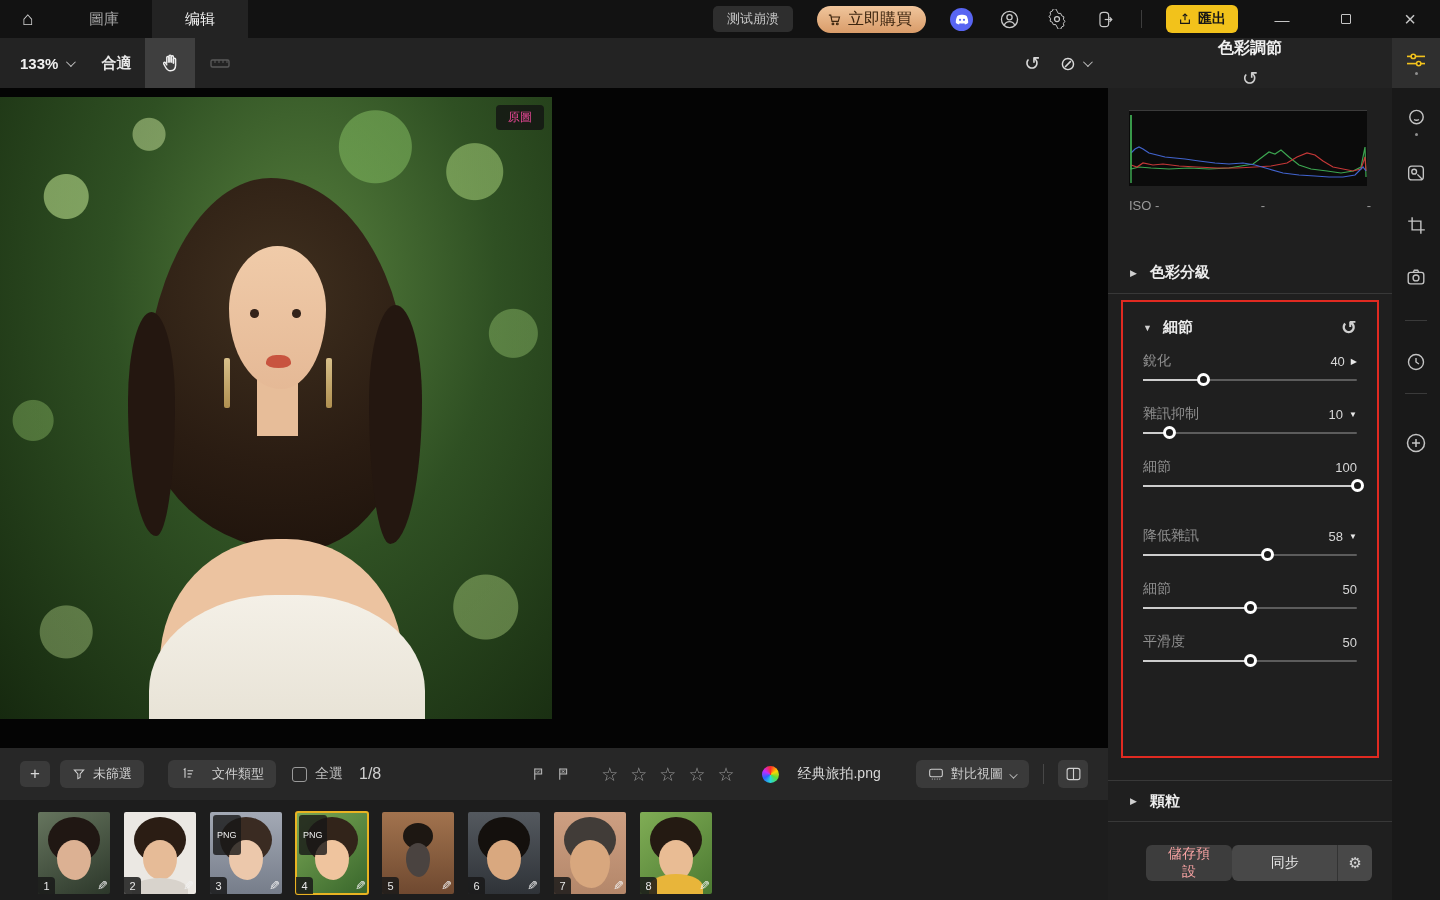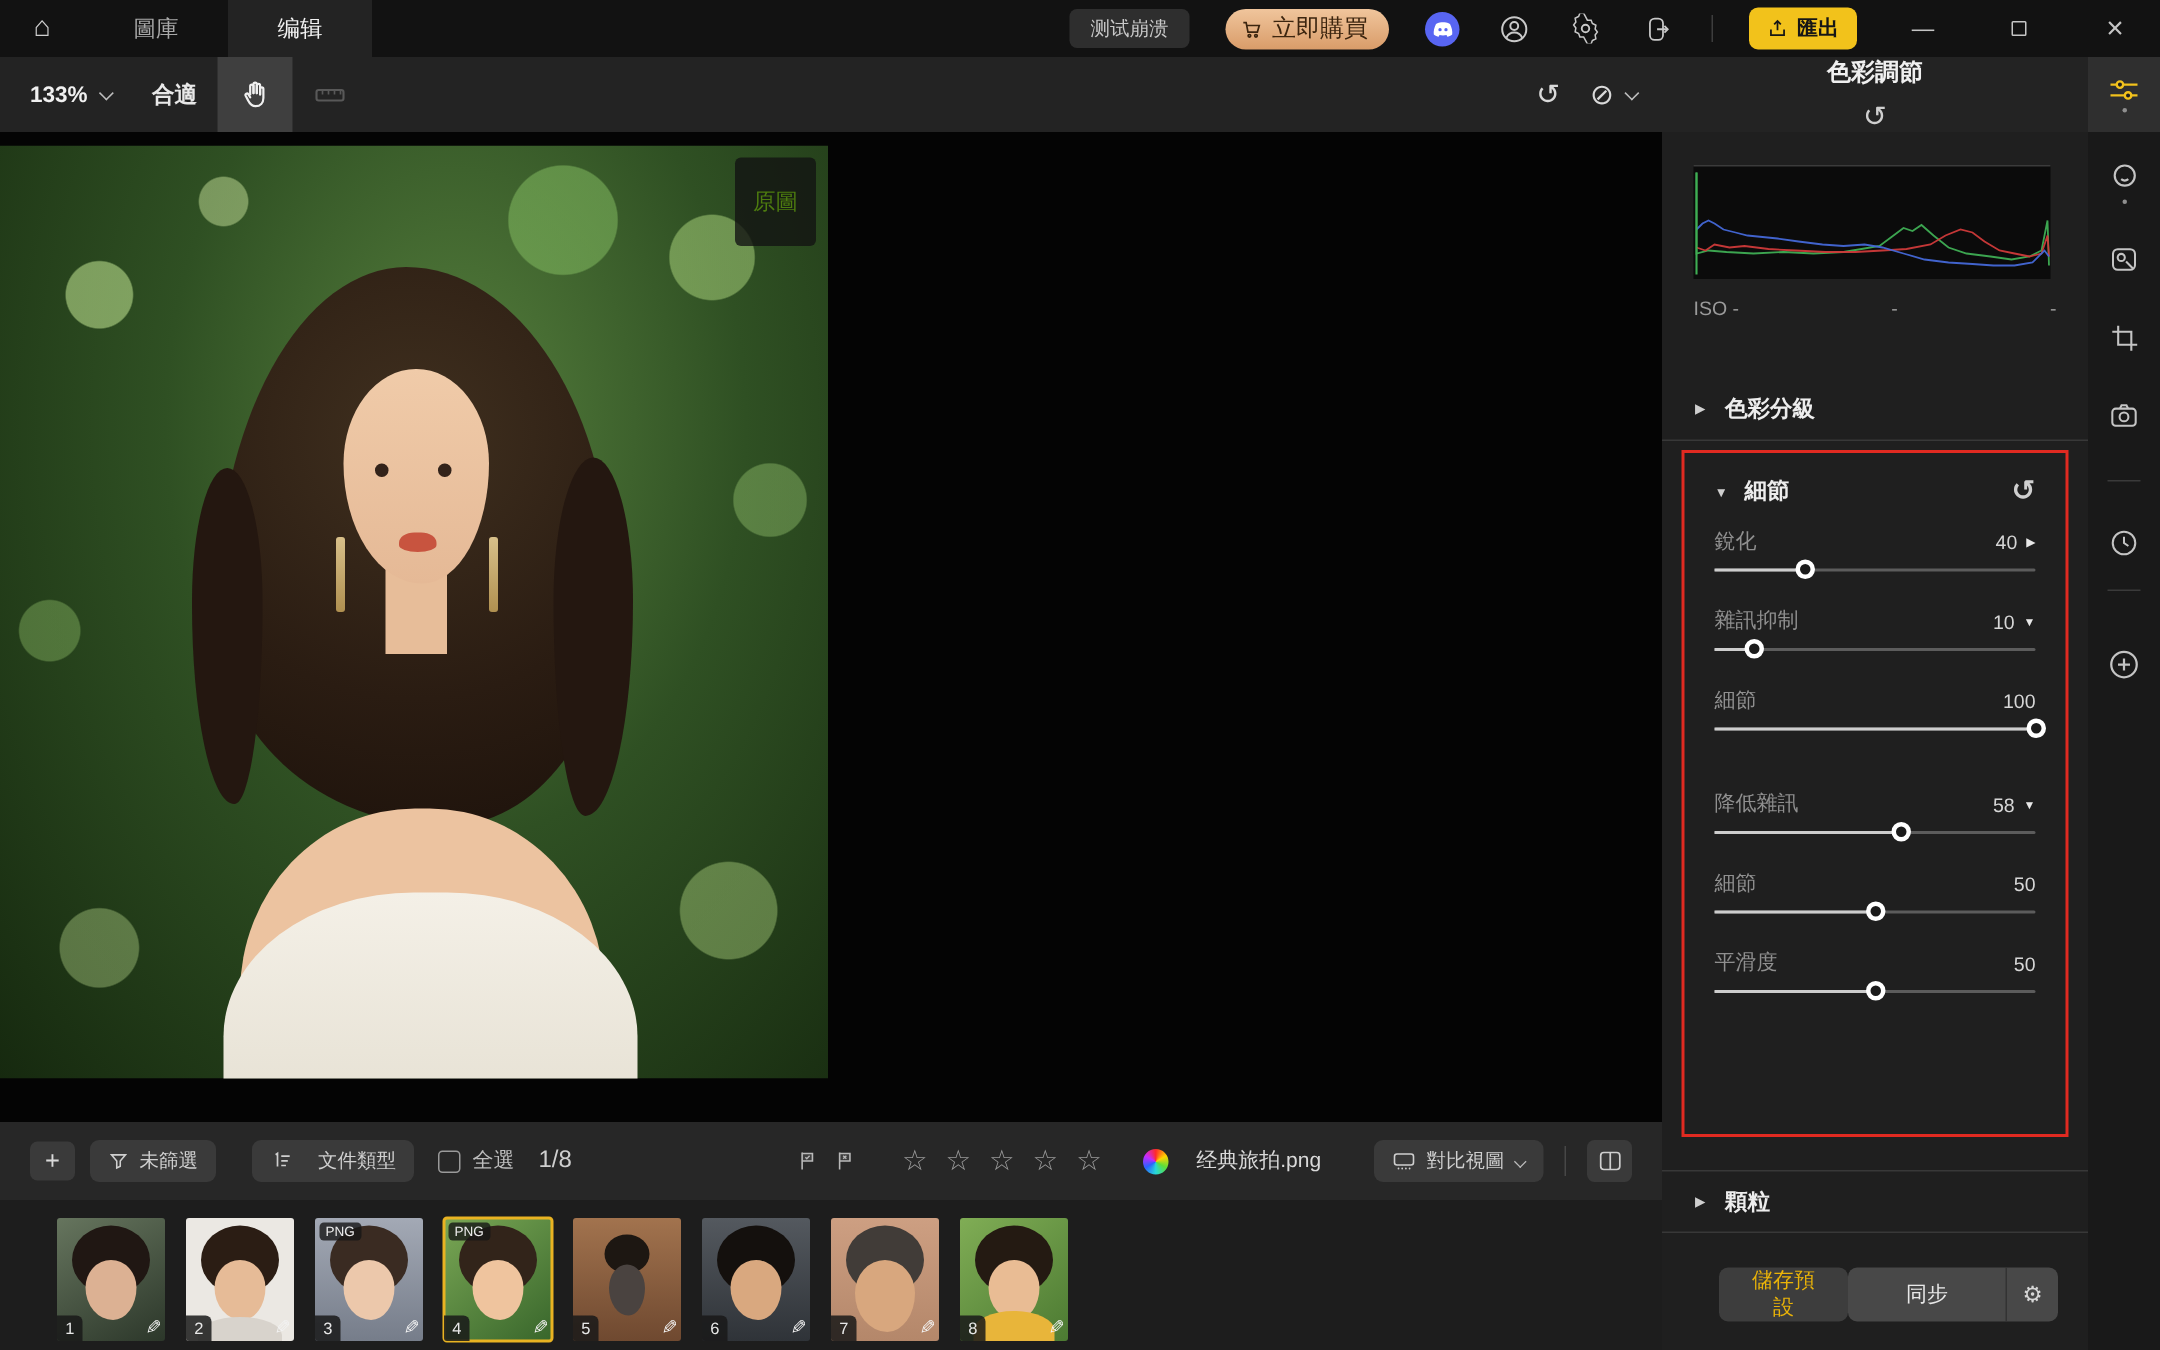--- a/index.html
+++ b/index.html
@@ -55,21 +55,21 @@
   .hair::before{content:"";position:absolute;left:-6%;top:36%;width:18%;height:60%;background:#241710;border-radius:50% 50% 40% 60%/40% 40% 60% 60%;}
   .hair::after{content:"";position:absolute;right:-5%;top:34%;width:20%;height:64%;background:#241710;border-radius:50% 50% 60% 40%/40% 40% 60% 60%;}
   .face{position:absolute;left:41.5%;top:24%;width:17.5%;height:23%;background:linear-gradient(180deg,#f0cba9,#e5b996);border-radius:50% 50% 46% 54%/44% 44% 56% 56%;}
   .face::before{content:"";position:absolute;left:22%;top:44%;width:9%;height:6%;background:#33231a;border-radius:50%;box-shadow:42px 0 0 #33231a;}
   .face::after{content:"";position:absolute;left:38%;top:76%;width:26%;height:9%;background:#c8543f;border-radius:45% 45% 55% 55%/60% 60% 40% 40%;}
   .neck{position:absolute;left:46.5%;top:44.5%;width:7.5%;height:10%;background:#e7bd99;}
   .shoulders{position:absolute;left:29%;top:71%;width:44%;height:22%;background:#ecc3a0;border-radius:48% 48% 0 0/90% 90% 0 0;}
   .dress{position:absolute;left:27%;top:80%;width:50%;height:22%;background:linear-gradient(180deg,#f4f0e7,#e7e2d5);border-radius:46% 46% 0 0/70% 70% 0 0;}
   .earring{position:absolute;top:42%;width:1.2%;height:8%;background:linear-gradient(#d8c08a,#b09050);border-radius:2px;}
   .earring.l{left:40.5%;} .earring.r{left:59%;}
-  .view-label{position:absolute;top:8px;background:rgba(18,18,18,.78);color:#4d7c0f;font-size:15px;padding:20px 12px;border-radius:4px;z-index:3;}
+  .view-label{position:absolute;top:8px;background:rgba(18,18,18,.78);color:#ec4899;font-size:12px;padding:4px 12px;border-radius:4px;z-index:3;}
   .orig .view-label{right:8px;} .fx .view-label{left:6px;}
 
   
   .panel{position:absolute;top:38px;left:1108px;width:284px;height:862px;background:#1f1f1f;z-index:21;}
   .panel-header{height:50px;background:#232323;display:flex;align-items:center;justify-content:space-between;padding:0 22px;flex-direction:column;}
   .panel-title{color:#f0f0f0;font-size:16px;font-weight:bold;}
   .hist{position:absolute;top:72px;left:21px;width:238px;height:76px;background:#0b0b0b;border-top:1px solid #3b3b3b;}
   .iso-row{position:absolute;top:160px;left:21px;right:21px;display:flex;justify-content:space-between;color:#9a9a9a;font-size:13px;}
   .section-row{position:absolute;left:0;right:0;display:flex;align-items:center;gap:10px;padding:0 22px;color:#ededed;font-size:15px;font-weight:bold;cursor:pointer;}
   .sec-arrow{font-size:9px;color:#cfcfcf;width:10px;}
@@ -83,21 +83,21 @@
   .slider-row.gap{margin-top:31px;}
   .srow-top{display:flex;align-items:center;justify-content:space-between;}
   .slabel{color:#8f8f8f;font-size:14px;}
   .svalue{display:flex;align-items:center;gap:6px;color:#d6d6d6;font-size:13px;}
   .tri{font-size:8px;color:#e8e8e8;}
   .tri:empty{display:none;}
   .track{position:absolute;left:0;right:0;top:27px;height:2px;background:#5c5c5c;border-radius:1px;cursor:pointer;}
   .fill{position:absolute;left:0;top:0;height:2px;background:#cdcdcd;}
   .handle{position:absolute;top:-6px;width:13px;height:13px;border-radius:50%;background:#1b1b1b;border:3.5px solid #fff;cursor:pointer;}
   .panel-footer{position:absolute;top:807px;left:20px;right:20px;height:36px;display:flex;}
-  .preset-btn{height:36px;padding:0 16px;border:none;border-radius:6px;background:#3d3d3d;color:#eab308;font-size:14px;cursor:pointer;font-family:inherit;margin-left:18px;}
+  .preset-btn{height:36px;padding:0 16px;border:none;border-radius:6px;background:#3d3d3d;color:#fca5a5;font-size:14px;cursor:pointer;font-family:inherit;margin-left:18px;}
   .sync-group{margin-left:auto;display:flex;height:36px;border-radius:6px;overflow:hidden;background:#484848;}
   .sync-btn{width:110px;border:none;background:transparent;color:#e8e8e8;font-size:14px;cursor:pointer;font-family:inherit;border-right:1px solid #333;}
   .sync-gear{width:35px;display:flex;align-items:center;justify-content:center;color:#d5d5d5;font-size:15px;cursor:pointer;}
 
   
   .rail{position:absolute;top:38px;left:1392px;width:48px;height:862px;background:#191919;display:flex;flex-direction:column;align-items:center;z-index:25;}
   .rail-btn{width:48px;height:50px;display:flex;flex-direction:column;align-items:center;justify-content:center;cursor:pointer;position:relative;}
   .rail-btn.active{background:#2f2f2f;}
   .rail-dot{width:3px;height:3px;border-radius:50%;background:#8f8f8f;margin-top:3px;}
   .rail-sep{width:22px;height:1px;background:#3a3a3a;margin:12px 0;}
@@ -115,21 +115,21 @@
   .star{color:#9a9a9a;font-size:19px;cursor:pointer;letter-spacing:2px;}
   .colorwheel{width:17px;height:17px;border-radius:50%;background:conic-gradient(#ff2a2a,#ffd400,#5bde3a,#27d8d8,#2a62ff,#c52aff,#ff2a2a);cursor:pointer;}
   .filename{color:#d9d9d9;font-size:14px;}
   .bb-right{margin-left:auto;display:flex;align-items:center;gap:14px;}
   .icon-btn{width:30px;height:28px;border:none;border-radius:5px;background:#3a3a3a;display:flex;align-items:center;justify-content:center;cursor:pointer;}
   .bb-sep{width:1px;height:20px;background:#474747;}
   .bb-strip{height:100px;background:#1d1d1d;display:flex;align-items:flex-start;gap:14px;padding:12px 0 0 38px;}
   .thumb{position:relative;width:72px;height:82px;border-radius:2px;overflow:hidden;cursor:pointer;flex:none;}
   .thumb.selected{outline:2px solid #e9b322;outline-offset:-1px;}
   .num-badge{position:absolute;left:0;bottom:0;min-width:17px;height:17px;background:rgba(25,25,25,.85);color:#e8e8e8;font-size:11px;display:flex;align-items:center;justify-content:center;padding:0 4px;border-radius:0 4px 0 0;z-index:3;}
-  .png-badge{position:absolute;left:3px;top:3px;background:rgba(22,22,22,.8);color:#ececec;font-size:9px;padding:1px 4px;border-radius:3px;z-index:3;}
+  .png-badge{position:absolute;left:3px;top:3px;background:rgba(22,22,22,.8);color:#ececec;font-size:9px;padding:15px 4px;border-radius:3px;z-index:3;}
   .png-badge:empty{display:none;}
   .edit-ic{position:absolute;right:2px;bottom:1px;color:#f2f2f2;font-size:13px;z-index:3;transform:scaleX(-1);}
   .tface{position:absolute;left:50%;top:34%;width:34px;height:40px;transform:translateX(-50%);border-radius:50% 50% 46% 54%/46% 46% 54% 54%;}
   .thair{position:absolute;left:50%;top:6%;width:52px;height:46px;transform:translateX(-50%);border-radius:50%;}
   .t1{background:linear-gradient(150deg,#66755e,#2c372a);} .t1 .thair{background:#201713;} .t1 .tface{background:#dcb193;}
   .t2{background:#ebe8e3;} .t2 .thair{background:#2b1d14;} .t2 .tface{background:#e6bb97;}
   .t3{background:linear-gradient(#a3a9b5,#767d8a);} .t3 .thair{background:#3a2b22;} .t3 .tface{background:#ecc8ab;}
   .t4{background:linear-gradient(140deg,#7aa755,#38662b);} .t4 .thair{background:#32241a;} .t4 .tface{background:#efc49e;}
   .t5{background:linear-gradient(#a2734e,#6f4930);} .t5 .thair{background:#1d1712;width:30px;height:26px;top:14%;} .t5 .tface{background:#4a4340;width:24px;height:34px;top:38%;}
   .t6{background:linear-gradient(#54595f,#2f3338);} .t6 .thair{background:#14100d;} .t6 .tface{background:#d9a87f;}

